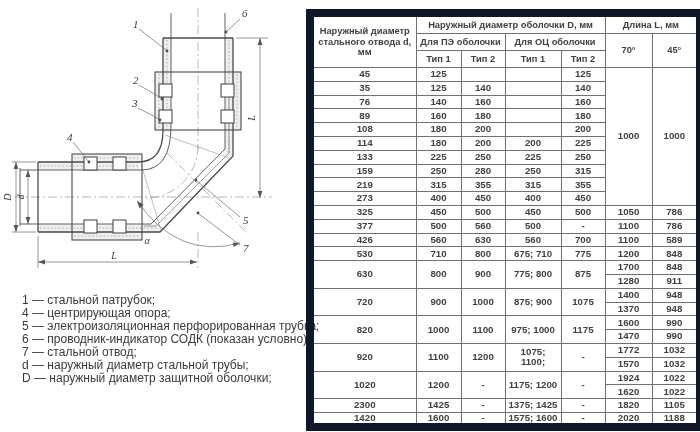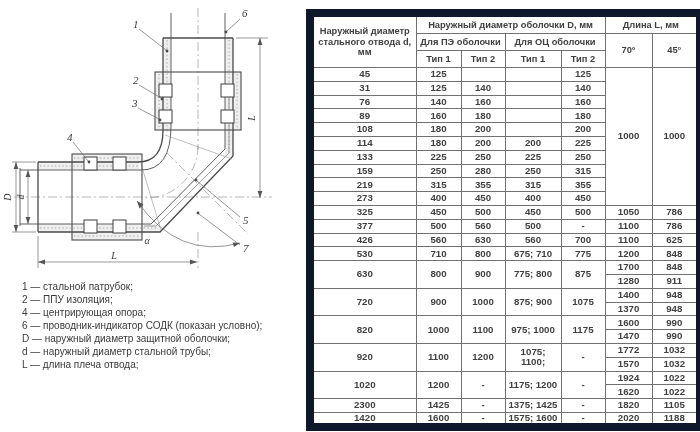--- a/index.html
+++ b/index.html
@@ -5,21 +5,21 @@
   html,body{margin:0;padding:0}
   body{
     width:700px;height:432px;position:relative;overflow:hidden;
     background:#fff;font-family:"Liberation Sans",sans-serif;color:#3d3d3d;
   }
   
   #diagram{position:absolute;left:0;top:0}
   .cl{font:italic 11px "Liberation Serif",serif;fill:#3a3a3a}
   .dl{font:italic 10px "Liberation Serif",serif;fill:#3a3a3a}
   
-  #legend{position:absolute;left:22px;top:280px;font-size:10px;line-height:13px;color:#3a3a3a}
+  #legend{position:absolute;left:22px;top:294px;font-size:12px;line-height:13px;color:#3a3a3a}
   
   .tblwrap{position:absolute;left:306px;top:9px}
   table{border-collapse:collapse;table-layout:fixed;width:390px;border:8px solid #0f172a}
   th,td{
     border:1px solid #707070;text-align:center;vertical-align:middle;
     padding:0;font-weight:700;color:#404040;overflow:hidden;
   }
   th{font-size:9.3px;line-height:1.12;height:16px}
   td{font-size:9.7px;line-height:1.06}
   tbody tr{height:13.8px}
@@ -148,26 +148,26 @@
   <text class="cl" x="133" y="84">2</text>
   <text class="cl" x="132" y="107">3</text>
   <text class="cl" x="67" y="141">4</text>
   <text class="cl" x="243" y="224">5</text>
   <text class="cl" x="242" y="17">6</text>
   <text class="cl" x="243" y="252">7</text>
 </svg>
 
 <div id="legend">
     <div>1 — стальной патрубок;</div>
-    <div>2 — ППУ изоляция;</div>
     <div>4 — центрирующая опора;</div>
+    <div>5 — электроизоляционная перфорированная трубка;</div>
     <div>6 — проводник-индикатор СОДК (показан условно);</div>
+    <div>7 — стальной отвод;</div>
+    <div>d — наружный диаметр стальной трубы;</div>
     <div>D — наружный диаметр защитной оболочки;</div>
-    <div>d — наружный диаметр стальной трубы;</div>
-    <div>L — длина плеча отвода;</div>
   </div>
 
 <div class="tblwrap">
   <table>
     <colgroup>
       <col style="width:106px">
         <col style="width:45px">
         <col style="width:44px">
       <col style="width:56px">
         <col style="width:44px">
@@ -197,21 +197,21 @@
         <tr>
           <td>45</td>
           <td>125</td>
           <td></td>
           <td></td>
           <td>125</td>
           <td rowspan="10">1000</td>
           <td rowspan="10">1000</td>
         </tr>
         <tr>
-          <td>31</td>
+          <td>35</td>
           <td>125</td>
           <td>140</td>
           <td></td>
           <td>140</td>
         </tr>
         <tr>
           <td>76</td>
           <td>140</td>
           <td>160</td>
           <td></td>
@@ -284,21 +284,21 @@
           <td>1100</td>
           <td>786</td>
         </tr>
         <tr>
           <td>426</td>
           <td>560</td>
           <td>630</td>
           <td>560</td>
           <td>700</td>
           <td>1100</td>
-          <td>625</td>
+          <td>589</td>
         </tr>
         <tr>
           <td>530</td>
           <td>710</td>
           <td>800</td>
           <td>675; 710</td>
           <td>775</td>
           <td>1200</td>
           <td>848</td>
         </tr>

